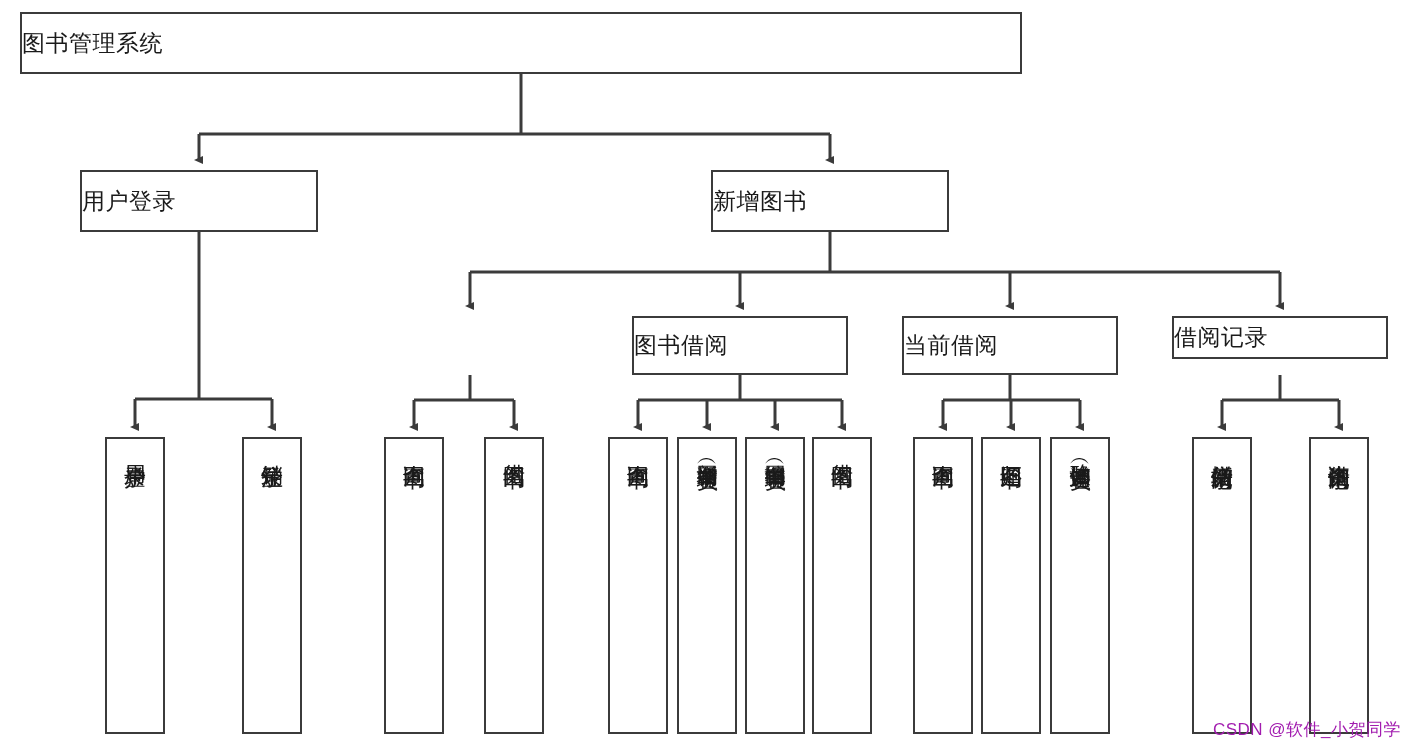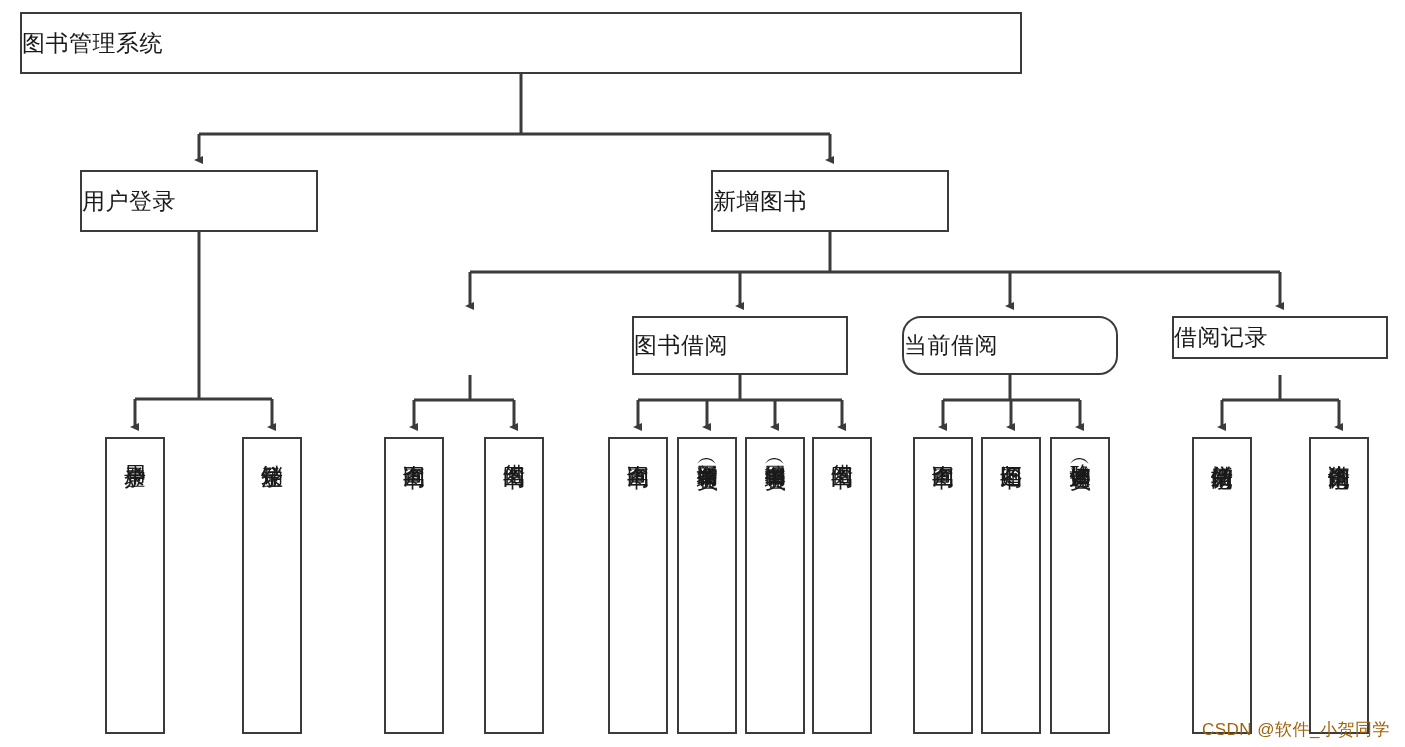--- a/index.html
+++ b/index.html
@@ -58,24 +58,24 @@
     font-size: 22px;
     line-height: 1.08;
     letter-spacing: 1px;
     white-space: nowrap;
   }
   .node.vert.tall .label {
     font-size: 21px;
   }
   #watermark {
     position: absolute;
-    right: 15px;
+    right: 4px;
     bottom: 6px;
     font-size: 17px;
-    color: #a16207;
+    color: #a21caf;
     white-space: nowrap;
     letter-spacing: 0.5px;
   }
 </style>
 </head>
 <body>
 
 <div id="canvas">
 
   <svg class="wires" viewBox="0 0 1405 747">
@@ -138,21 +138,21 @@
 
   <div class="node horiz" style="left:711px; top:170px; width:238px; height:62px;">
     <span class="label">新增图书</span>
   </div>
 
 
   <div class="node horiz" style="left:632px; top:316px; width:216px; height:59px;">
     <span class="label">图书借阅</span>
   </div>
 
-  <div class="node horiz" style="left:902px; top:316px; width:216px; height:59px;border-radius:19px;">
+  <div class="node horiz" style="left:902px; top:316px; width:216px; height:59px;">
     <span class="label">当前借阅</span>
   </div>
 
   <div class="node horiz" style="left:1172px; top:316px; width:216px; height:43px;">
     <span class="label">借阅记录</span>
   </div>
 
   <div class="node vert" style="left:105px; top:437px; width:60px; height:297px;">
     <span class="label">用户登录</span>
   </div>

